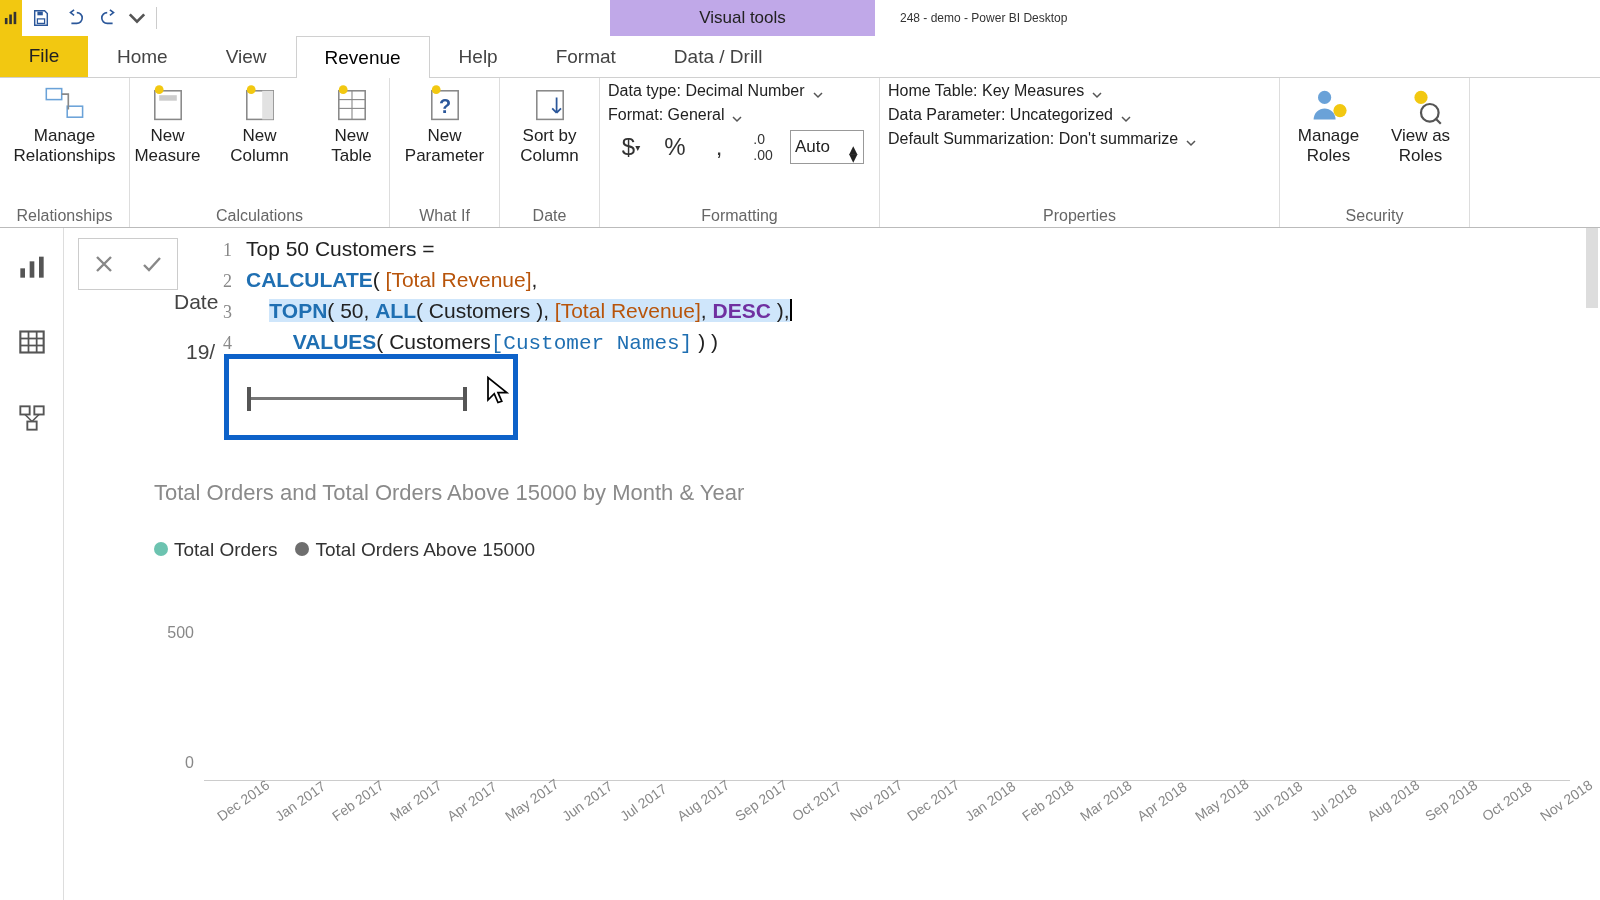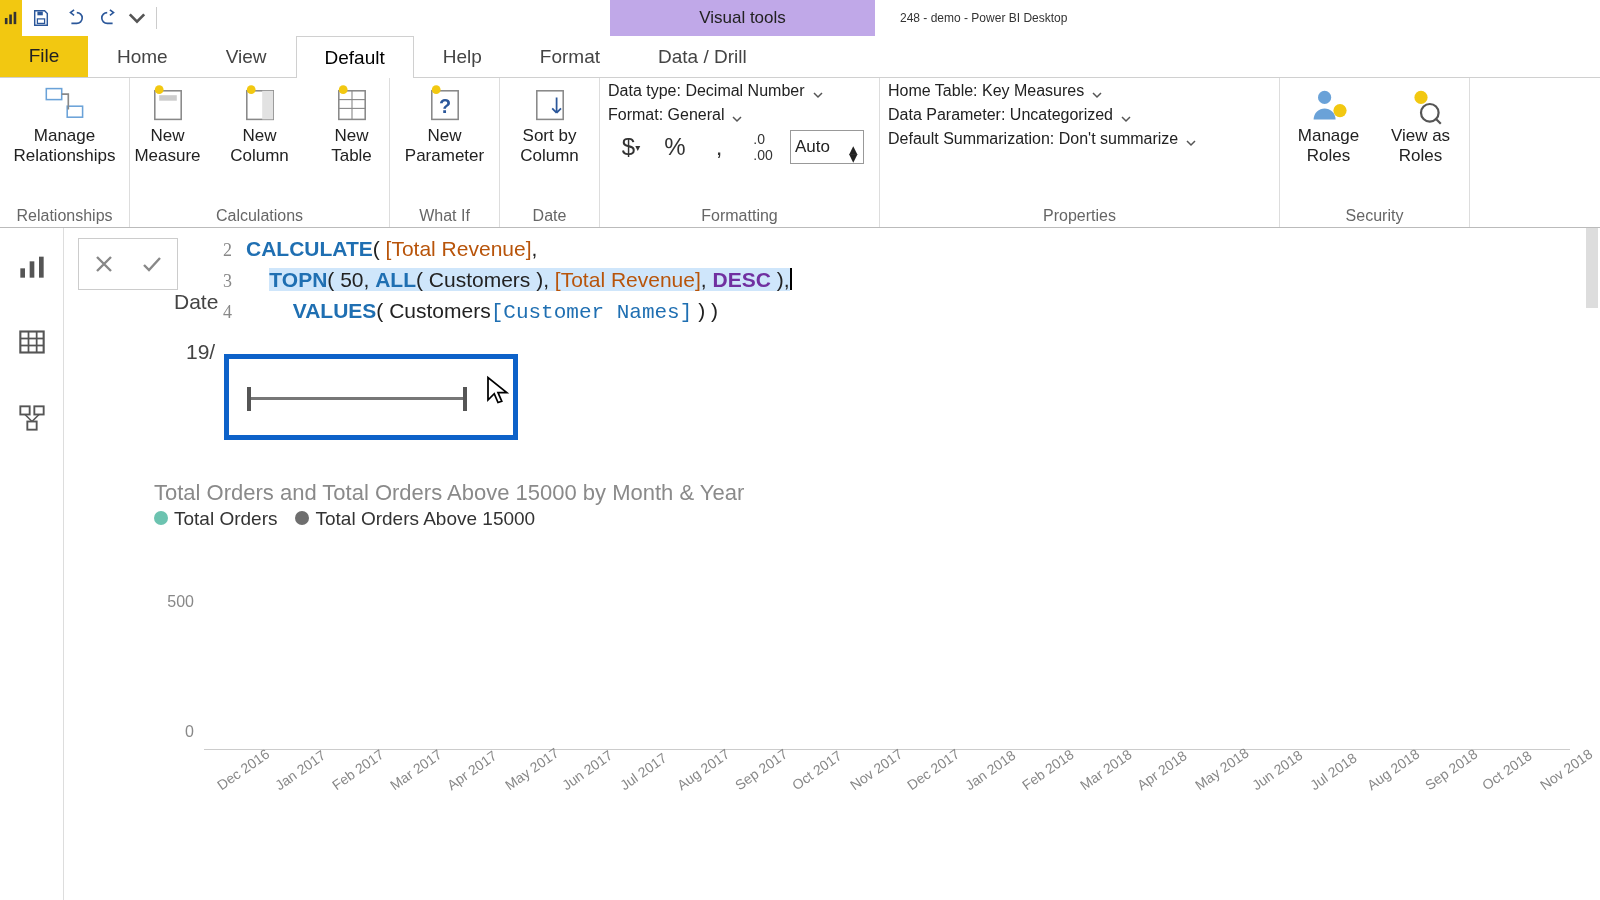--- a/index.html
+++ b/index.html
@@ -72,21 +72,21 @@
   .slicer-box { position:absolute; left:160px; top:126px; width:294px; height:86px; border:5px solid #0d62c9; background:#fff; }
   .slicer-track { position:absolute; left:18px; right:46px; top:38px; height:3px; background:#777; }
   .slicer-cap   { position:absolute; top:28px; width:4px; height:24px; background:#555; }
   .slicer-cap.l { left:18px; }
   .slicer-cap.r { right:46px; }
   .cursor-arrow { position:absolute; left:256px; top:16px; }
   .cursor-arrow svg { width:26px; height:30px; }
 
   
   .chart-wrap { position:absolute; left:90px; top:252px; right:30px; bottom:10px; }
-  .chart-title { font-size:22px; color:#8a8a8a; margin-bottom:2px; }
+  .chart-title { font-size:22px; color:#8a8a8a; margin-bottom:33px; }
   .legend { display:flex; gap:18px; align-items:center; font-size:19px; color:#333; margin-bottom:38px; }
   .lg-dot { width:14px; height:14px; border-radius:50%; display:inline-block; margin-right:6px; }
   .lg1 { background:#6cc3b0; }
   .lg2 { background:#6e6e6e; }
 
   .plot { position:relative; height:220px; margin-left:50px; }
   .y-axis { position:absolute; left:-50px; top:0; bottom:0; width:40px; }
   .y-tick { position:absolute; right:0; font-size:16px; color:#888; transform:translateY(-50%); }
   .x-base { position:absolute; left:0; right:0; bottom:38px; height:1px; background:#ccc; }
   .bars { position:absolute; left:0; right:0; bottom:38px; top:0; display:flex; gap:14px; align-items:flex-end; }
@@ -138,21 +138,21 @@
     <div class="qat-sep"></div>
   </div>
   <div class="contextual-tab">Visual tools</div>
   <div class="doc-title">248 - demo - Power BI Desktop</div>
 </div>
 
 <div class="tabs">
   <div class="tab-file">File</div>
   <div class="tab">Home</div>
   <div class="tab">View</div>
-  <div class="tab active">Default</div>
+  <div class="tab active">Revenue</div>
   <div class="tab">Help</div>
   <div class="tab">Format</div>
   <div class="tab">Data / Drill</div>
 </div>
 
 <div class="ribbon">
 
   <div class="group" style="width:130px">
     <div class="group-body">
       <div class="big-btn wide">
@@ -367,20 +367,21 @@
         </svg>
       </div>
     <div class="fx-act">
         <svg viewBox="0 0 24 24">
           <path d="M4 13l5 5L20 6" stroke="#888" stroke-width="2.4" fill="none"></path>
         </svg>
       </div>
   </div>
 
   <div class="formula">
+    <div class="ln"><span class="gutter">1</span><span>Top 50 Customers =</span></div>
     <div class="ln"><span class="gutter">2</span><span class="kw-fn">CALCULATE</span><span>( </span><span class="meas">[Total Revenue]</span><span>,</span></div>
     <div class="ln"><span class="gutter">3</span><span>    </span><span class="hl"><span class="kw-fn2">TOPN</span><span>( 50, </span><span class="kw-fn2">ALL</span><span>( Customers ), </span><span class="meas">[Total Revenue]</span><span>, </span><span class="kw-desc">DESC</span><span> ),</span></span><span class="cursor-bar"></span></div>
     <div class="ln"><span class="gutter">4</span><span>        </span><span class="kw-fn">VALUES</span><span>( Customers</span><span class="col">[Customer Names]</span><span> ) )</span></div>
   </div>
 
   <div class="date-label">Date</div>
   <div class="date-frag">19/</div>
 
   <div class="slicer-box">
     <div class="slicer-track"></div>

